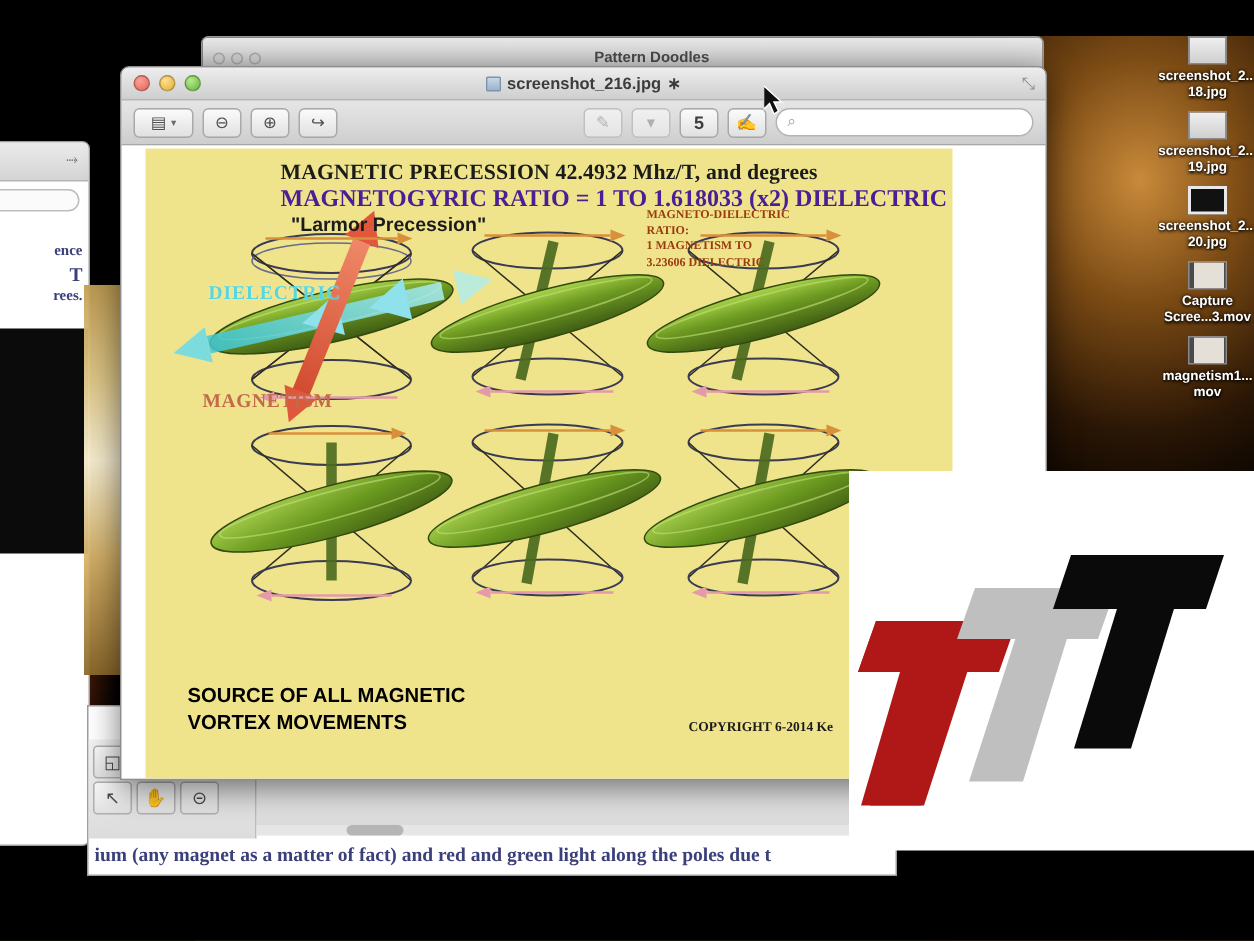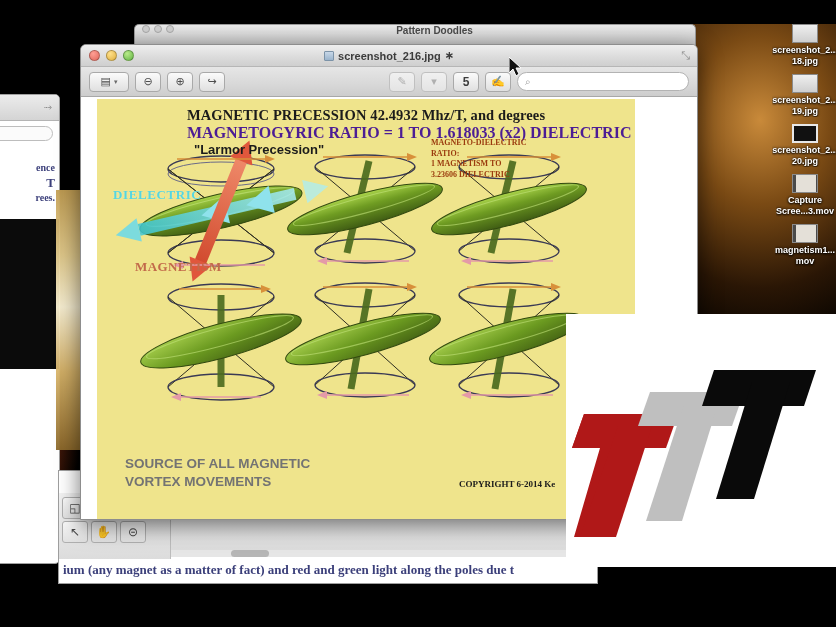--- a/index.html
+++ b/index.html
@@ -58,21 +58,21 @@
     text-shadow: 0 1px 2px #000, 0 0 3px #000;
     white-space: pre-line; max-width: 78px; overflow: hidden;
   }
 
   
   .win-pattern {
     position: absolute; left: 134px; top: 24px; width: 562px; height: 28px;
     background: linear-gradient(180deg,#e9e9e9 0%,#d2d2d2 50%,#c2c2c2 100%);
     border: 1px solid #9a9a9a; border-bottom: none;
     border-radius: 5px 5px 0 0;
-    display: flex; align-items: flex-start;
+    display: flex; align-items: center;
   }
   .win-pattern .title {
     flex: 1; text-align: center; font-size: 10px; color: #4a4a4a;
     font-weight: bold;
   }
   .traffic-sm { display: flex; gap: 4px; padding-left: 7px; }
   .traffic-sm i { width: 8px; height: 8px; border-radius: 50%;
     background: #cfcfcf; border: 1px solid #a8a8a8; display: block; }
 
   
@@ -250,34 +250,34 @@
     font-family: "Liberation Sans", sans-serif; font-weight: bold;
     font-size: 13px; color: #1b1b1b; white-space: nowrap;
   }
   .ratio-note {
     position: absolute; left: 334px; top: 39px;
     font-family: "Liberation Serif", serif; font-weight: bold;
     font-size: 8px; line-height: 10.5px; color: #9b3b0e;
     white-space: pre-line;
   }
   .lbl-dielectric {
-    position: absolute; left: 16px; top: 88px;
+    position: absolute; left: 42px; top: 88px;
     font-family: "Liberation Serif", serif; font-weight: bold;
     font-size: 13px; color: #56d6e0; letter-spacing: .6px;
     text-shadow: 0 0 2px rgba(255,255,255,.35);
   }
   .lbl-magnetism {
     position: absolute; left: 38px; top: 160px;
     font-family: "Liberation Serif", serif; font-weight: bold;
     font-size: 13px; color: #c26a4a; letter-spacing: .4px;
   }
   .slide-bottom {
     position: absolute; left: 28px; top: 356px;
     font-family: "Liberation Sans", sans-serif; font-weight: bold;
-    font-size: 13.5px; line-height: 18px; color: #737373;
+    font-size: 13.5px; line-height: 18px; color: #000000;
     white-space: pre-line;
   }
   .slide-copy {
     position: absolute; left: 362px; top: 380px;
     font-family: "Liberation Serif", serif; font-weight: bold;
     font-size: 9px; color: #1b1b1b; white-space: nowrap;
   }
 
   .vortex-svg { position: absolute; left: 0; top: 0; }
 

